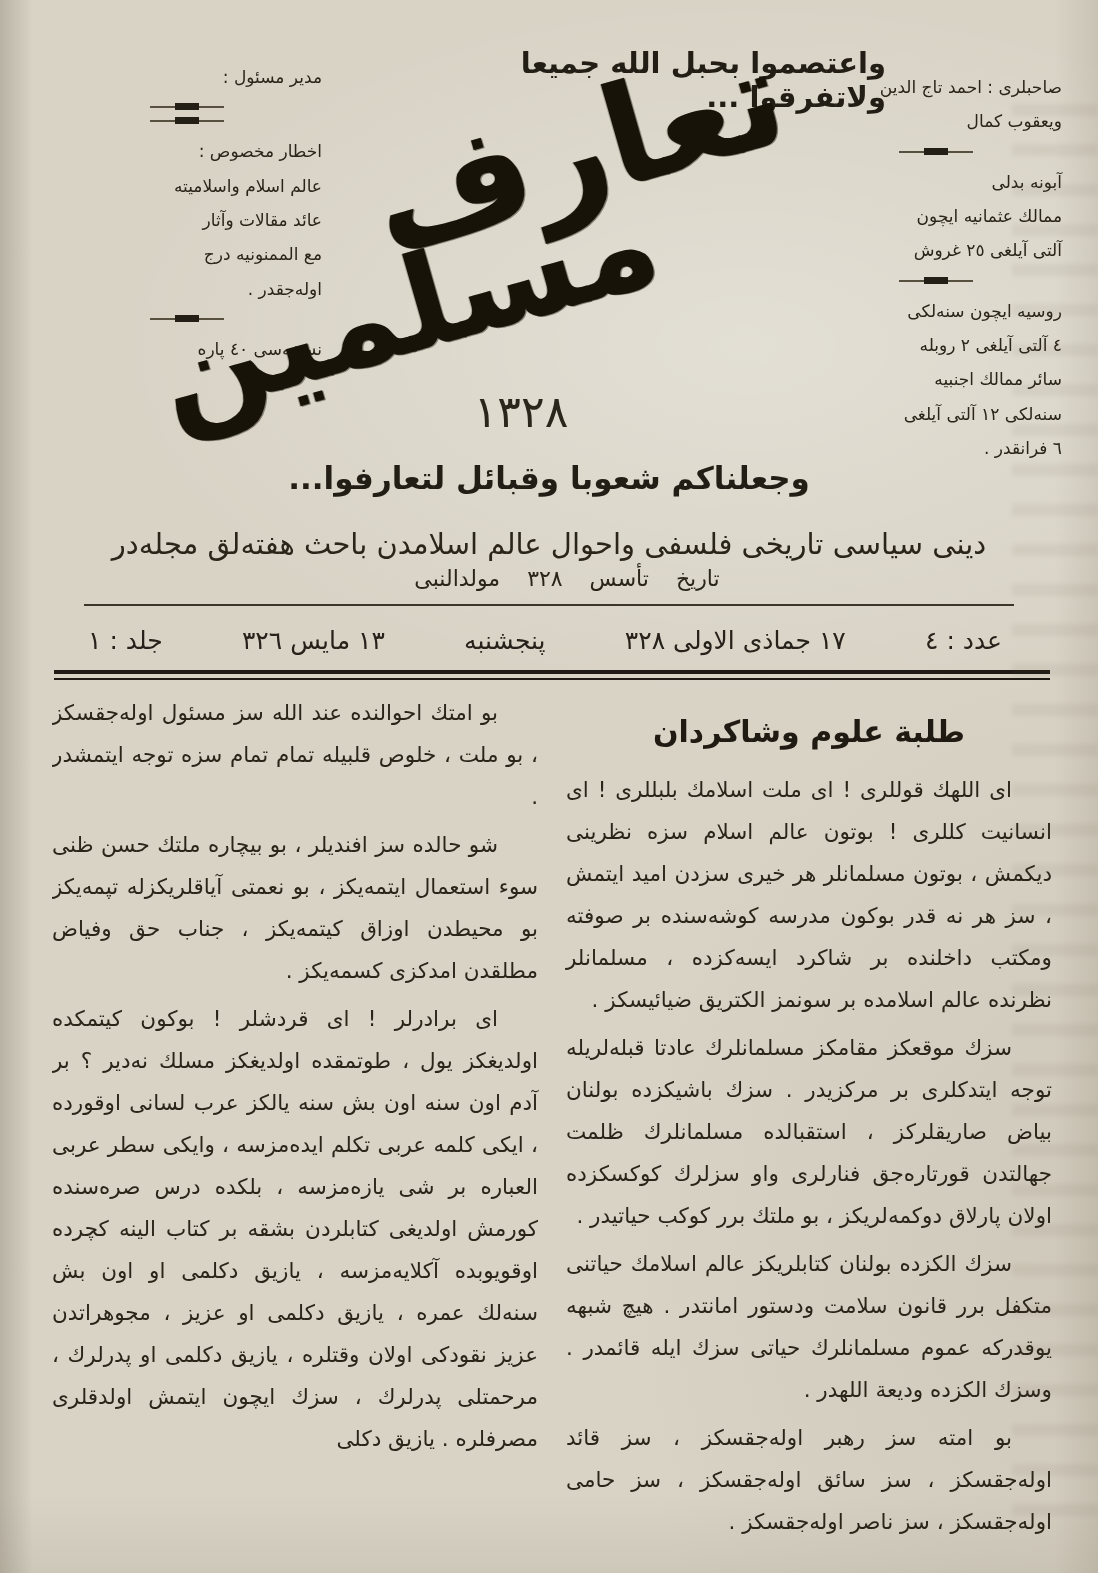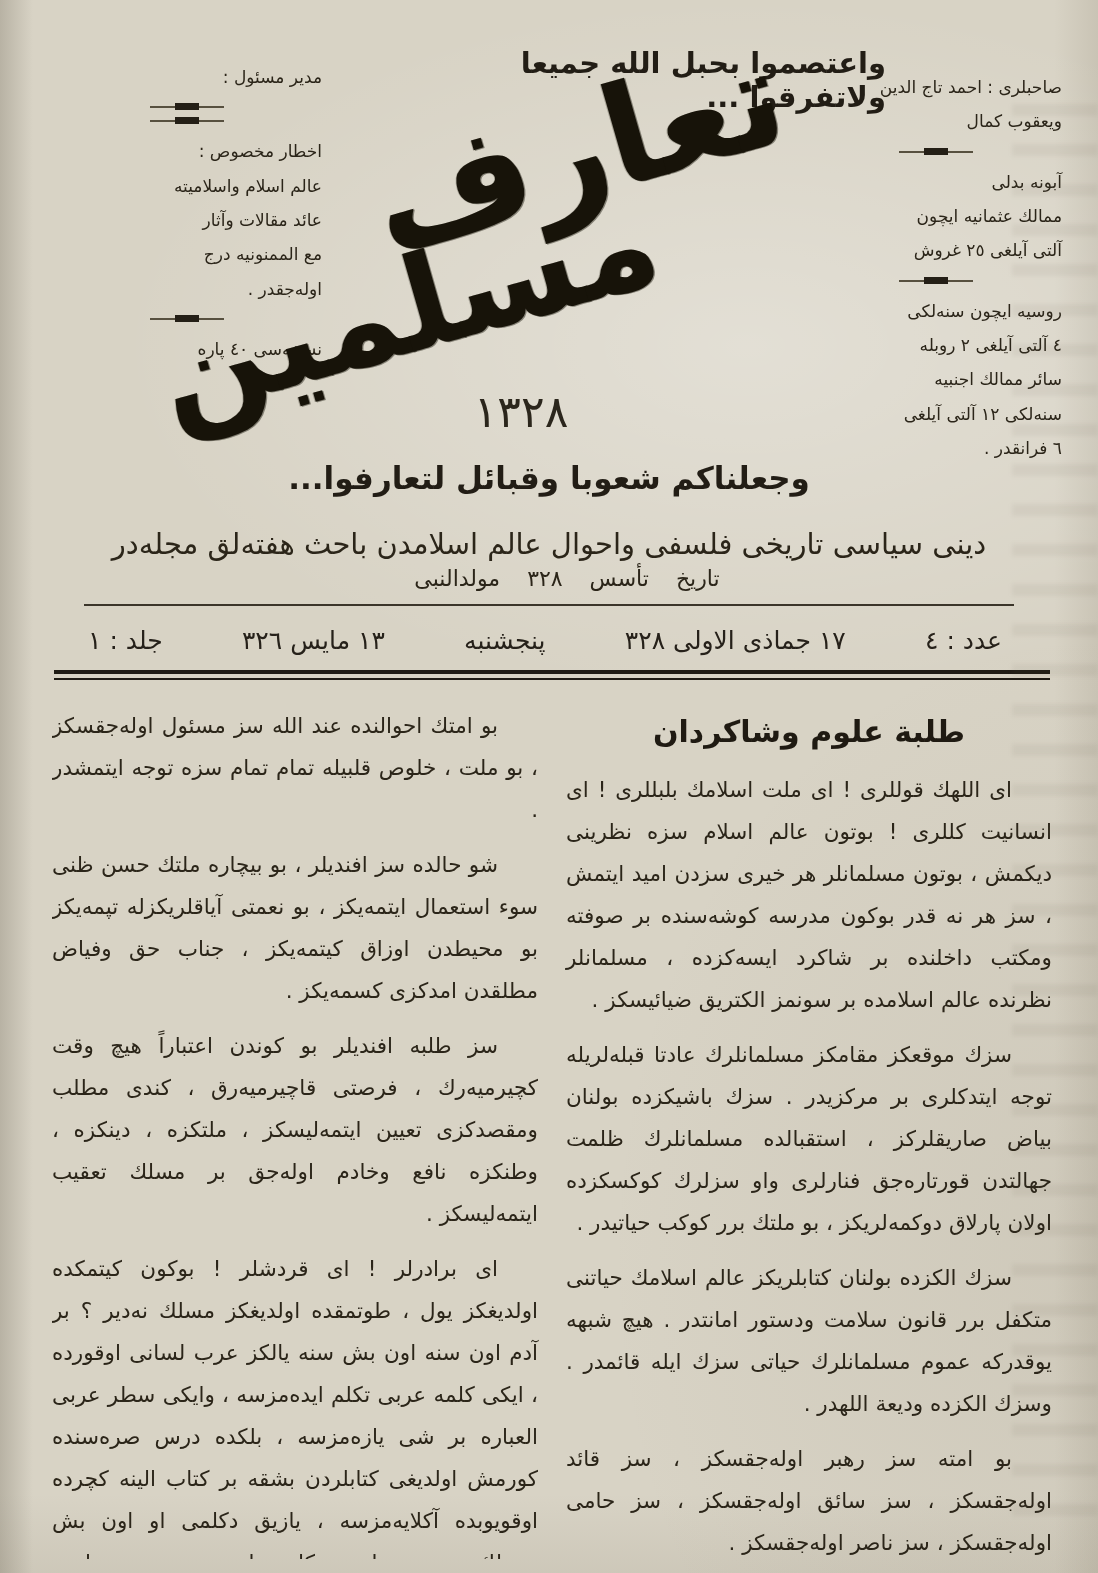--- a/index.html
+++ b/index.html
@@ -66,21 +66,21 @@
   .body-cols{
     position:absolute;left:52px;right:46px;top:692px;bottom:14px;
     display:flex;gap:28px;overflow:hidden;
   }
   .col{flex:1 1 0;min-width:0;}
   .heading{
     margin:22px 0 20px;text-align:center;
     font-size:30px;font-weight:bold;color:#1f1a12;letter-spacing:1px;
   }
   .para{
-    margin:13px 0 6px;
+    margin:0 0 6px;
     font-size:21.5px;line-height:42px;
     text-align:justify;text-indent:40px;color:#2b2519;
   }
   .para:last-child{margin-bottom:0;}
 </style>
 </head>
 <body>
 
 <div class="page" dir="rtl">
 
@@ -165,19 +165,18 @@
           <p class="para">سزك موقعكز مقامكز مسلمانلرك عادتا قبله‌لريله توجه ايتدكلرى بر مركزيدر . سزك باشيكزده بولنان بياض صاريقلركز ، استقبالده مسلمانلرك ظلمت جهالتدن قورتاره‌جق فنارلرى واو سزلرك كوكسكزده اولان پارلاق دوكمه‌لريكز ، بو ملتك برر كوكب حياتيدر .</p>
           <p class="para">سزك الكزده بولنان كتابلريكز عالم اسلامك حياتنى متكفل برر قانون سلامت ودستور امانتدر . هيچ شبهه يوقدركه عموم مسلمانلرك حياتى سزك ايله قائمدر . وسزك الكزده وديعة اللهدر .</p>
           <p class="para">بو امته سز رهبر اوله‌جقسكز ، سز قائد اوله‌جقسكز ، سز سائق اوله‌جقسكز ، سز حامى اوله‌جقسكز ، سز ناصر اوله‌جقسكز .</p>
         </div>
     </section>
     <section class="col">
       <div>
 
       <p class="para">بو امتك احوالنده عند الله سز مسئول اوله‌جقسكز ، بو ملت ، خلوص قلبيله تمام تمام سزه توجه ايتمشدر .</p>
           <p class="para">شو حالده سز افنديلر ، بو بيچاره ملتك حسن ظنى سوء استعمال ايتمه‌يكز ، بو نعمتى آياقلريكزله تپمه‌يكز بو محيطدن اوزاق كيتمه‌يكز ، جناب حق وفياض مطلقدن امدكزى كسمه‌يكز .</p>
-          <p class="para">سز طلبه افنديلر بو كوندن اعتباراً هيچ وقت كچيرميه‌رك ، فرصتى قاچيرميه‌رق ، كندى مطلب ومقصدكزى تعيين ايتمه‌ليسكز ، ملتكزه ، دينكزه ، وطنكزه نافع وخادم اوله‌جق بر مسلك تعقيب ايتمه‌ليسكز .</p>
           <p class="para">اى برادرلر ! اى قردشلر ! بوكون كيتمكده اولديغكز يول ، طوتمقده اولديغكز مسلك نه‌دير ؟ بر آدم اون سنه اون بش سنه يالكز عرب لسانى اوقورده ، ايكى كلمه عربى تكلم ايده‌مزسه ، وايكى سطر عربى العباره بر شى يازه‌مزسه ، بلكده درس صره‌سنده كورمش اولديغى كتابلردن بشقه بر كتاب الينه كچرده اوقويوبده آكلايه‌مزسه ، يازيق دكلمى او اون بش سنه‌لك عمره ، يازيق دكلمى او عزيز ، مجوهراتدن عزيز نقودكى اولان وقتلره ، يازيق دكلمى او پدرلرك ، مرحمتلى پدرلرك ، سزك ايچون ايتمش اولدقلرى مصرفلره . يازيق دكلى</p>
         </div>
     </section>
   </div>
 
 </div>
 
 </body></html>

